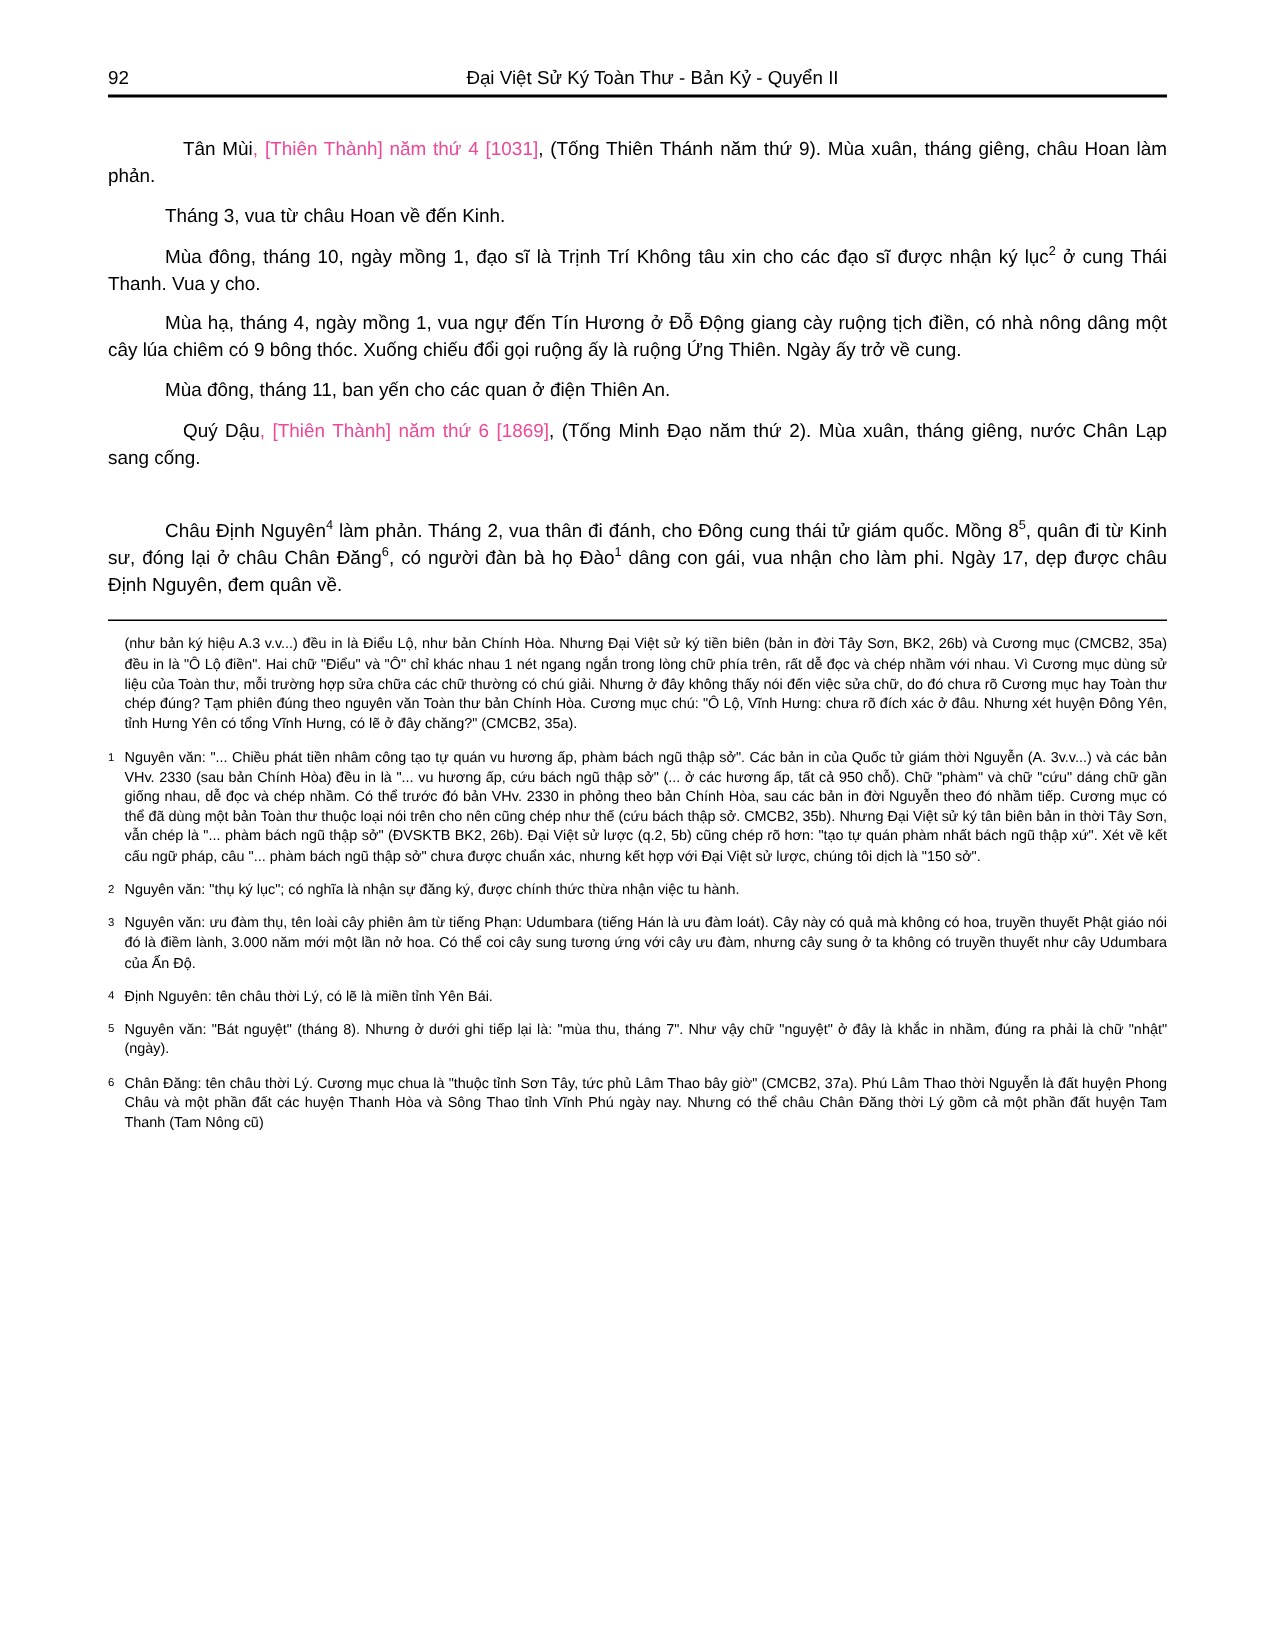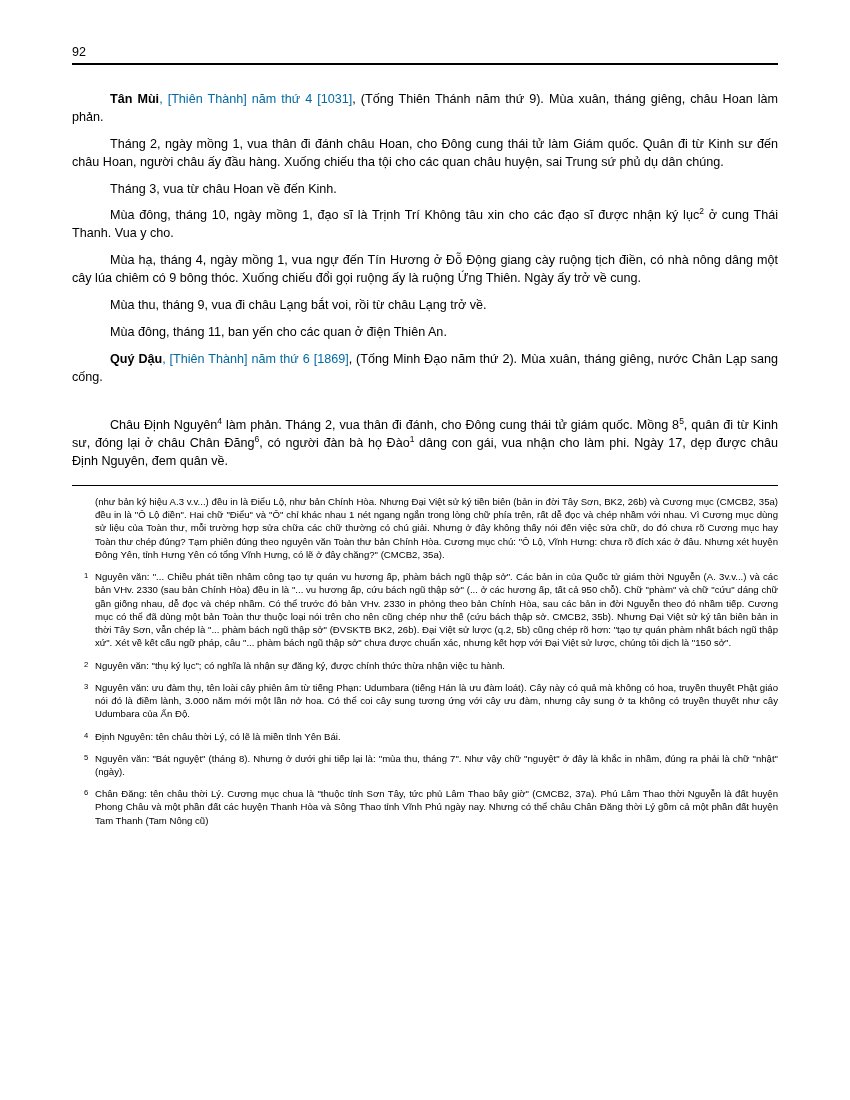--- a/index.html
+++ b/index.html
@@ -45,24 +45,25 @@
   
   .body-text p {
     margin: 0 0 9px 0;
     font-size: 12.6px;
     line-height: 1.42;
     text-align: justify;
     text-justify: inter-word;
     text-indent: 38px;
   }
   .bold {
-    font-weight: bold;
+    font-weight: normal;
+    margin-left: 12px;
   }
   .gray {
-    color: #0369a1;
+    color: #ec4899;
   }
   sup {
     font-size: 8.5px;
     vertical-align: super;
     line-height: 0;
   }
   .gap {
     height: 22px;
   }
   
@@ -73,21 +74,20 @@
     width: 100%;
   }
   .footnotes {
     font-size: 9.6px;
     line-height: 1.38;
   }
   .fn {
     display: flex;
     margin-bottom: 9px;
     text-align: justify;
-    margin-left: 12px;
   }
   .fn .marker {
     width: 11px;
     flex: 0 0 11px;
     font-size: 7.6px;
     vertical-align: super;
     padding-top: 1px;
   }
   .fn .fn-body {
     flex: 1;
@@ -97,30 +97,29 @@
     padding-left: 11px;
   }
 </style>
 </head>
 <body>
 
 <div class="page">
 
   <div class="header">
     <div class="page-number">92</div>
+    <div class="header-title">Đại Việt Sử Ký Toàn Thư - Bản Kỷ - Quyển II</div>
   </div>
   <div class="header-rule"></div>
 
   <div class="body-text">
     <p id="p0"><span class="bold">Tân Mùi</span><span class="gray">, [Thiên Thành] năm thứ 4 [1031]</span><span>, (Tống Thiên Thánh năm thứ 9). Mùa xuân, tháng giêng, châu Hoan làm phản.</span></p>
-    <p id="p1"><span>Tháng 2, ngày mồng 1, vua thân đi đánh châu Hoan, cho Đông cung thái tử làm Giám quốc. Quân đi từ Kinh sư đến châu Hoan, người châu ấy đầu hàng. Xuống chiếu tha tội cho các quan châu huyện, sai Trung sứ phủ dụ dân chúng.</span></p>
     <p id="p2"><span>Tháng 3, vua từ châu Hoan về đến Kinh.</span></p>
     <p id="p5"><span>Mùa đông, tháng 10, ngày mồng 1, đạo sĩ là Trịnh Trí Không tâu xin cho các đạo sĩ được nhận ký lục</span><sup>2</sup><span> ở cung Thái Thanh. Vua y cho.</span></p>
     <p id="p7"><span>Mùa hạ, tháng 4, ngày mồng 1, vua ngự đến Tín Hương ở Đỗ Động giang cày ruộng tịch điền, có nhà nông dâng một cây lúa chiêm có 9 bông thóc. Xuống chiếu đổi gọi ruộng ấy là ruộng Ứng Thiên. Ngày ấy trở về cung.</span></p>
-    <p id="p8"><span>Mùa thu, tháng 9, vua đi châu Lạng bắt voi, rồi từ châu Lạng trở về.</span></p>
     <p id="p9"><span>Mùa đông, tháng 11, ban yến cho các quan ở điện Thiên An.</span></p>
     <p id="p10"><span class="bold">Quý Dậu</span><span class="gray">, [Thiên Thành] năm thứ 6 [1869]</span><span>, (Tống Minh Đạo năm thứ 2). Mùa xuân, tháng giêng, nước Chân Lạp sang cống.</span></p>
     <div class="gap"></div>
     <p id="p11"><span>Châu Định Nguyên</span><sup>4</sup><span> làm phản. Tháng 2, vua thân đi đánh, cho Đông cung thái tử giám quốc. Mồng 8</span><sup>5</sup><span>, quân đi từ Kinh sư, đóng lại ở châu Chân Đăng</span><sup>6</sup><span>, có người đàn bà họ Đào</span><sup>1</sup><span> dâng con gái, vua nhận cho làm phi. Ngày 17, dẹp được châu Định Nguyên, đem quân về.</span></p>
   </div>
 
   <div class="fn-rule"></div>
   <div class="footnotes">
       <div class="fn nomark">
         <div class="fn-body">(như bản ký hiệu A.3 v.v...) đều in là Điểu Lộ, như bản Chính Hòa. Nhưng Đại Việt sử ký tiền biên (bản in đời Tây Sơn, BK2, 26b) và Cương mục (CMCB2, 35a) đều in là "Ô Lộ điền". Hai chữ "Điểu" và "Ô" chỉ khác nhau 1 nét ngang ngắn trong lòng chữ phía trên, rất dễ đọc và chép nhầm với nhau. Vì Cương mục dùng sử liệu của Toàn thư, mỗi trường hợp sửa chữa các chữ thường có chú giải. Nhưng ở đây không thấy nói đến việc sửa chữ, do đó chưa rõ Cương mục hay Toàn thư chép đúng? Tạm phiên đúng theo nguyên văn Toàn thư bản Chính Hòa. Cương mục chú: "Ô Lộ, Vĩnh Hưng: chưa rõ đích xác ở đâu. Nhưng xét huyện Đông Yên, tỉnh Hưng Yên có tổng Vĩnh Hưng, có lẽ ở đây chăng?" (CMCB2, 35a).</div>

